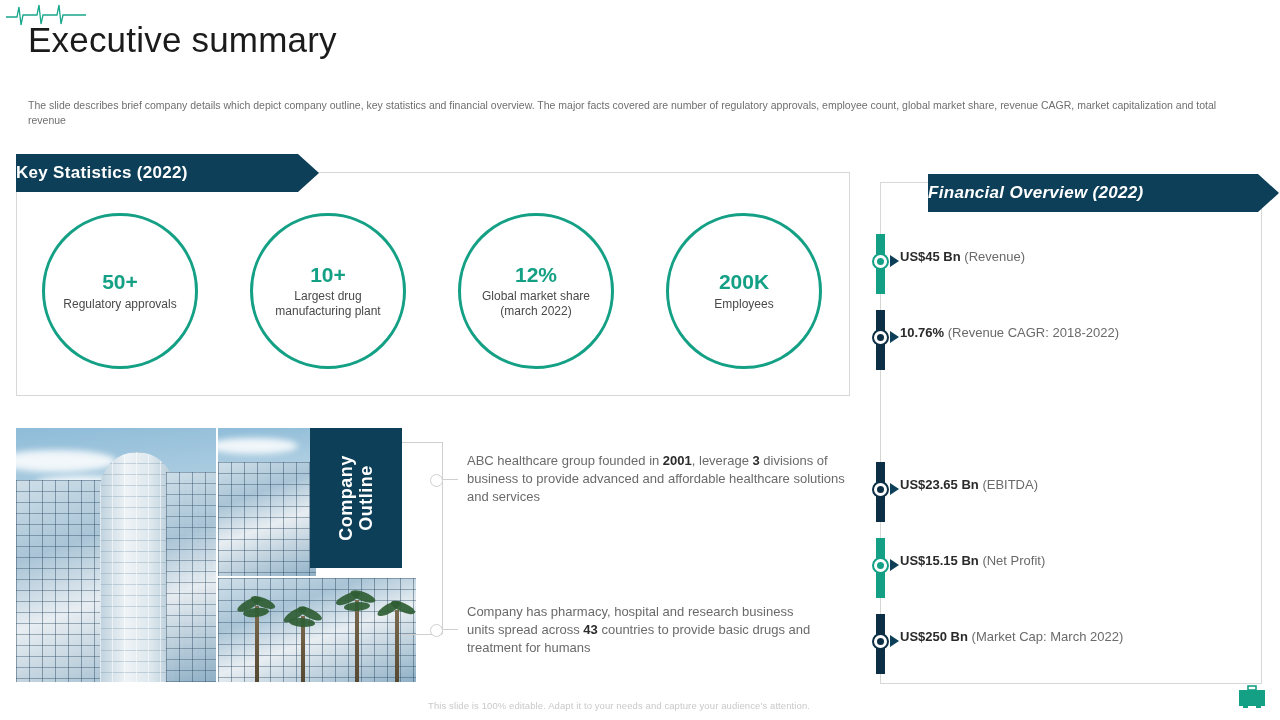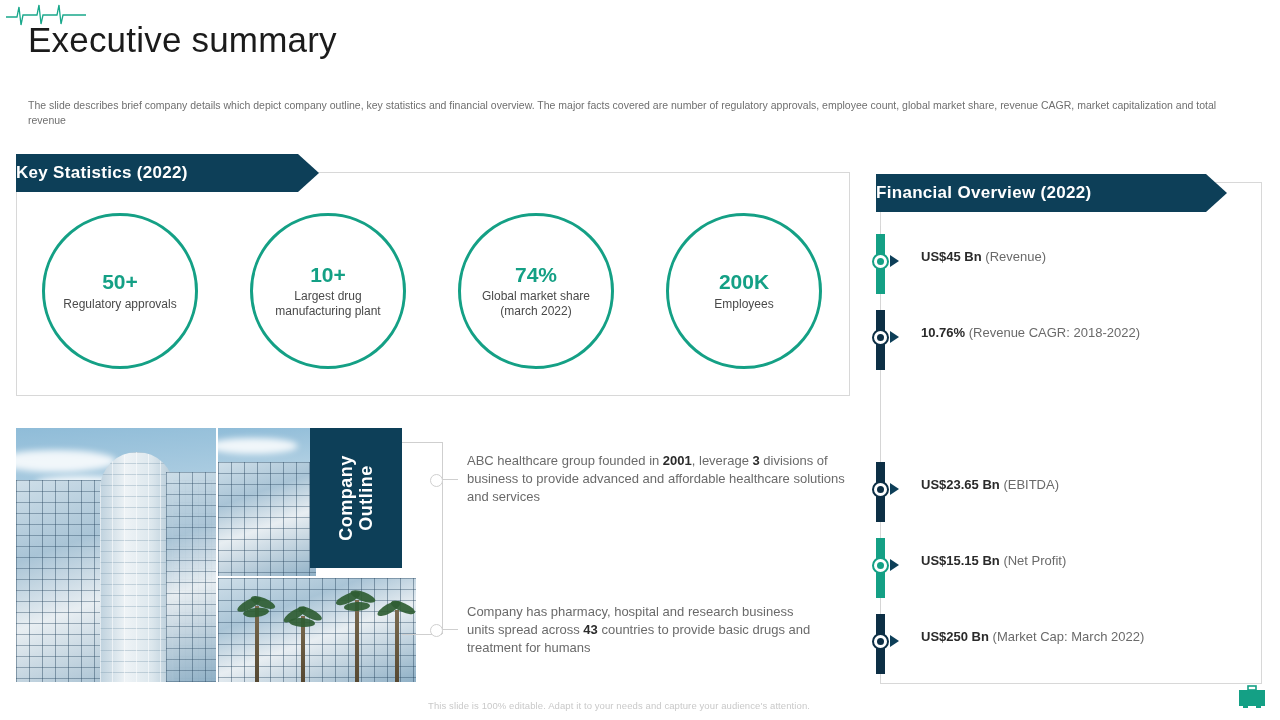--- a/index.html
+++ b/index.html
@@ -66,21 +66,21 @@
   .circ .lbl{
     font-size:12px;color:#4a4a4a;line-height:15px;
     padding:0 14px;
   }
 
   
   .fin-box{
     position:absolute;left:880px;top:182px;width:380px;height:500px;
     border:1px solid #d8d8d8;background:#fff;
   }
-  .fin-banner{left:876px;top:174px;width:330px;}
+  .fin-banner{left:928px;top:174px;width:330px;font-style:italic;}
   .fin-list{
     position:absolute;left:872px;top:226px;width:400px;height:452px;
   }
   .fin-spine{
     position:absolute;left:8px;top:0;width:1px;height:452px;
     background:#d5d5d5;
   }
   .fin-item{
     position:absolute;left:0;height:76px;width:400px;
     display:flex;align-items:center;
@@ -98,21 +98,21 @@
     display:block;width:7px;height:7px;border-radius:50%;
   }
   .fin-tri{
     position:absolute;left:18px;top:29px;
     width:0;height:0;
     border-top:6px solid transparent;
     border-bottom:6px solid transparent;
     border-left:9px solid #0d3f58;
   }
   .fin-txt{
-    position:absolute;left:49px;top:22px;width:350px;
+    position:absolute;left:28px;top:22px;width:350px;
     font-size:13px;color:#6a6a6a;line-height:18px;
   }
   .fin-txt b{color:#2a2a2a;font-weight:700;}
 
   
   .collage{
     position:absolute;left:16px;top:428px;width:400px;height:254px;
     overflow:hidden;
   }
   .ph{position:absolute;overflow:hidden;background:#b9cfe0;}
@@ -196,21 +196,21 @@
   <div class="circles">
     <div class="circ">
       <div class="big">50+</div>
       <div class="lbl">Regulatory approvals</div>
     </div>
     <div class="circ">
       <div class="big">10+</div>
       <div class="lbl">Largest drug manufacturing plant</div>
     </div>
     <div class="circ">
-      <div class="big">74%</div>
+      <div class="big">12%</div>
       <div class="lbl">Global market share (march 2022)</div>
     </div>
     <div class="circ">
       <div class="big">200K</div>
       <div class="lbl">Employees</div>
     </div>
   </div>
 
   <div class="fin-box"></div>
 

